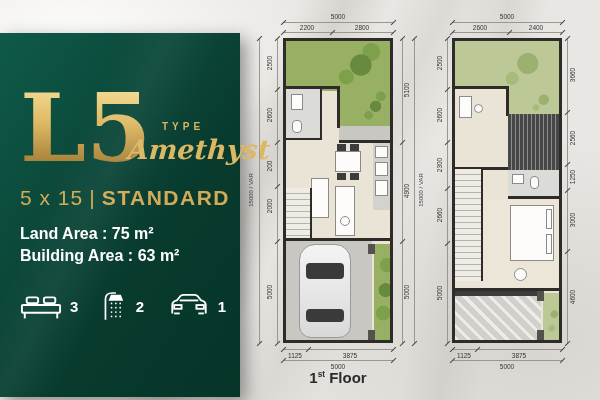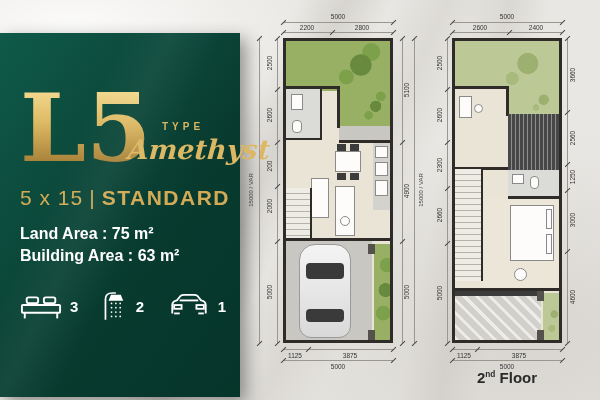--- a/index.html
+++ b/index.html
@@ -235,20 +235,21 @@
   <span class="dimv" style="left:269px;top:63px;">2500</span>
   <span class="dimv" style="left:269px;top:115px;">2600</span>
   <span class="dimv" style="left:269px;top:166px;">200</span>
   <span class="dimv" style="left:269px;top:206px;">2000</span>
   <span class="dimv" style="left:269px;top:292px;">5000</span>
   <span class="dimv sm" style="left:251px;top:190px;">15000 / VAR</span>
   <span class="dimv" style="left:406px;top:90px;">5100</span>
   <span class="dimv" style="left:406px;top:191px;">4900</span>
   <span class="dimv" style="left:406px;top:292px;">5000</span>
   <span class="dimv sm" style="left:421px;top:190px;">15000 / VAR</span>
+  <div class="floor-label" style="left:283px;"><span>1</span><sup>st</sup> <span>Floor</span></div>
 
   <i class="tk" style="left:280px;top:22px;"></i>
   <i class="tk" style="left:390px;top:22px;"></i>
   <i class="tk" style="left:280px;top:32px;"></i>
   <i class="tk" style="left:329px;top:32px;"></i>
   <i class="tk" style="left:390px;top:32px;"></i>
   <i class="tk" style="left:280px;top:349px;"></i>
   <i class="tk" style="left:305px;top:349px;"></i>
   <i class="tk" style="left:390px;top:349px;"></i>
   <i class="tk" style="left:280px;top:360px;"></i>
@@ -283,21 +284,20 @@
   <span class="dimv" style="left:439px;top:63px;">2500</span>
   <span class="dimv" style="left:439px;top:115px;">2600</span>
   <span class="dimv" style="left:439px;top:165px;">2300</span>
   <span class="dimv" style="left:439px;top:215px;">2660</span>
   <span class="dimv" style="left:439px;top:293px;">5000</span>
   <span class="dimv" style="left:572px;top:75px;">3660</span>
   <span class="dimv" style="left:572px;top:138px;">2560</span>
   <span class="dimv" style="left:572px;top:177px;">1250</span>
   <span class="dimv" style="left:572px;top:220px;">3000</span>
   <span class="dimv" style="left:572px;top:297px;">4600</span>
-  <div class="floor-label" style="left:452px;"><span>2</span><sup>nd</sup> <span>Floor</span></div>
 
   <i class="tk" style="left:449px;top:22px;"></i>
   <i class="tk" style="left:559px;top:22px;"></i>
   <i class="tk" style="left:449px;top:32px;"></i>
   <i class="tk" style="left:506px;top:32px;"></i>
   <i class="tk" style="left:559px;top:32px;"></i>
   <i class="tk" style="left:449px;top:349px;"></i>
   <i class="tk" style="left:474px;top:349px;"></i>
   <i class="tk" style="left:559px;top:349px;"></i>
   <i class="tk" style="left:449px;top:360px;"></i>

